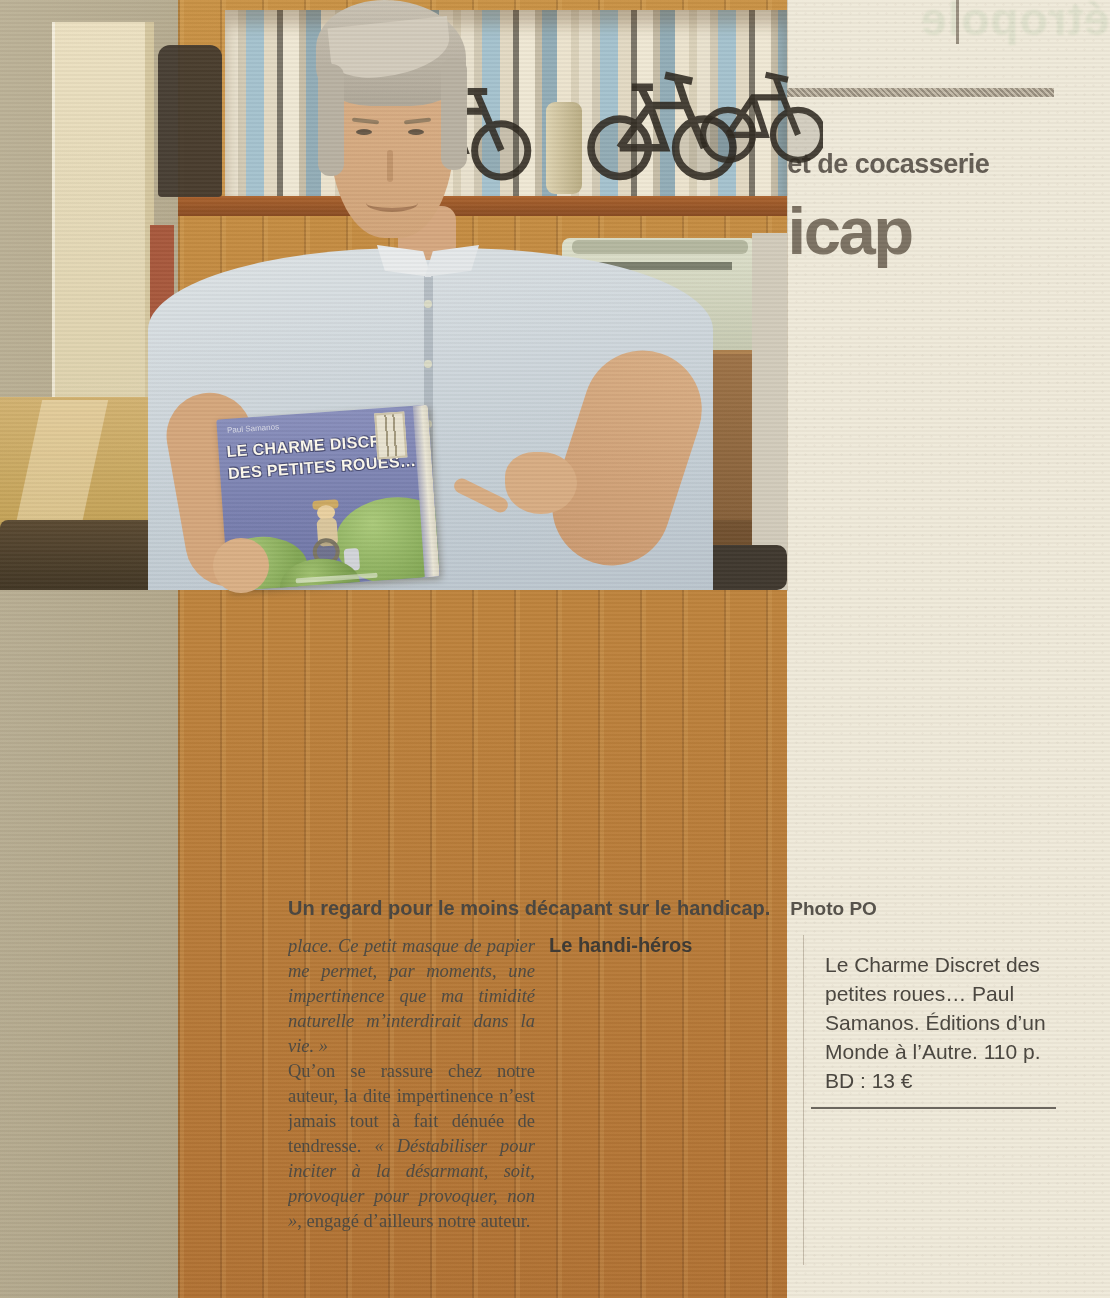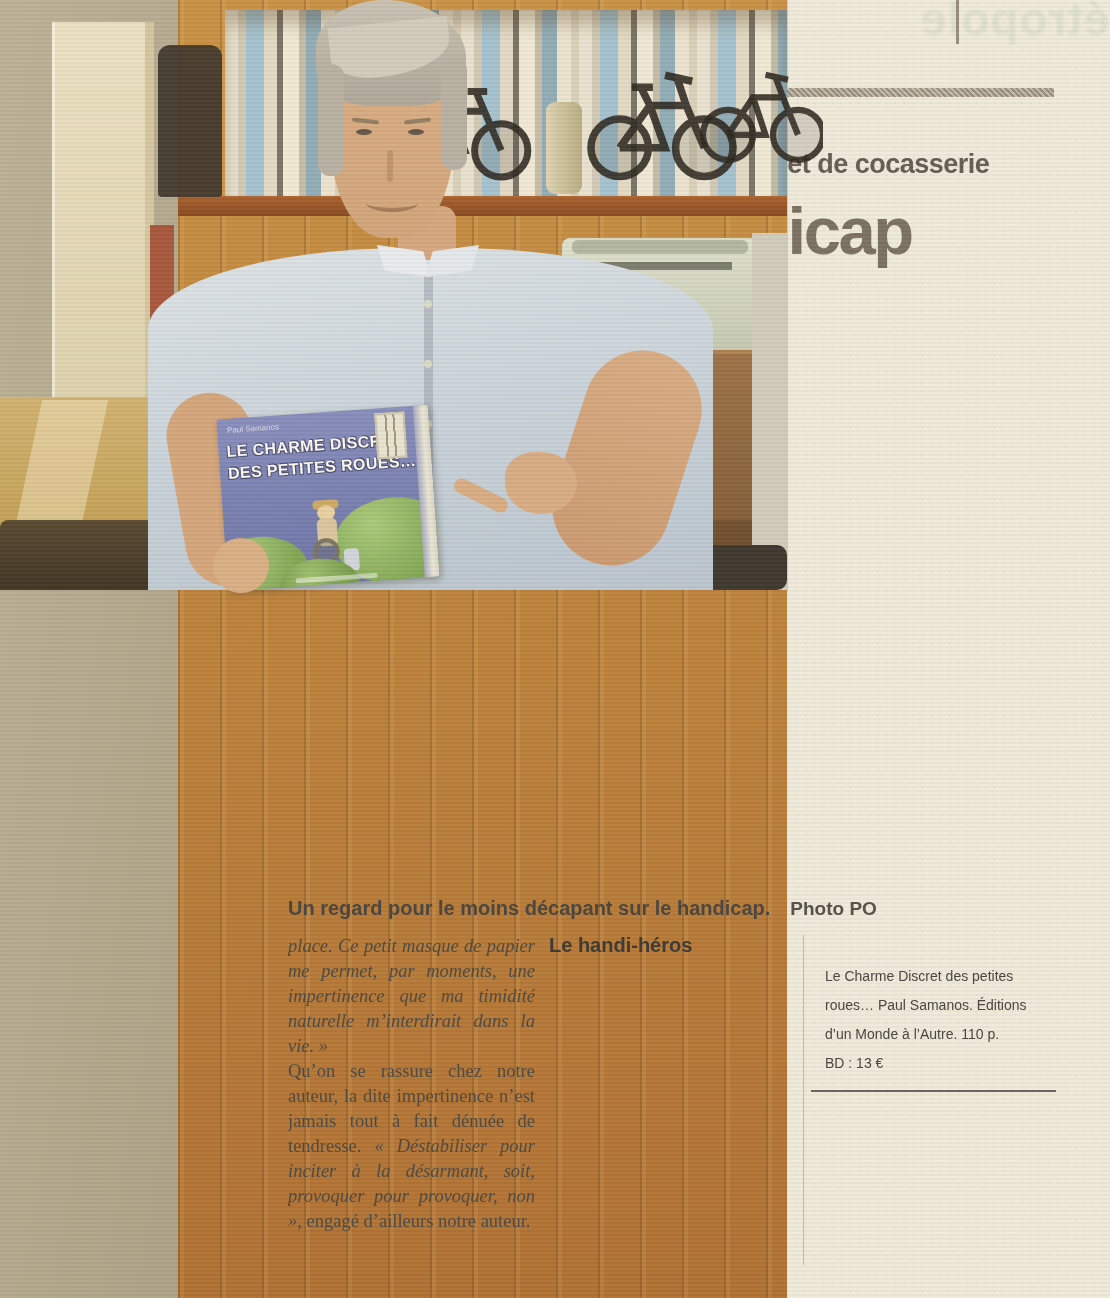--- a/index.html
+++ b/index.html
@@ -63,22 +63,22 @@
   #photo-caption{ left:288px; top:897px; width:787px; font-family:"Liberation Sans",sans-serif;
                   font-weight:bold; font-size:20px; color:#4b4741; }
   #photo-caption .credit{ font-size:19px; color:#57534c; margin-left:20px; }
 
   .colB{ top:934px; height:362px; overflow:hidden; }
   #col2{ left:288px; width:247px; }
   #col3{ left:549px; width:248px; }
   #col4{ left:811px; width:293px; }
   #col3 h4{ font-family:"Liberation Sans",sans-serif; font-size:20px; font-weight:bold;
             color:#3f3b35; margin-bottom:4px; }
-  #bookref{ margin-top:28px; padding:0 0 12px 14px; width:245px;
-            font-family:"Liberation Sans",sans-serif; font-size:14px; line-height:29px;
+  #bookref{ margin-top:16px; padding:0 0 12px 14px; width:245px;
+            font-family:"Liberation Sans",sans-serif; font-size:21px; line-height:29px;
             color:#4b4740; border-bottom:2px solid #6b665e; }
 
   
   #photo{ left:288px; top:303px; width:787px; height:590px; overflow:hidden;
           background:#b4712c; box-shadow:0 0 0 1px rgba(120,100,70,.25); }
   #photo .abs{ position:absolute; }
   .ph-wall{ left:0; top:0; width:178px; height:100%;
             background:linear-gradient(100deg,#b7ae95,#a79d82); }
   .ph-door{ left:52px; top:22px; width:102px; height:375px;
             background:linear-gradient(#ece2c4,#ddd2ae);

